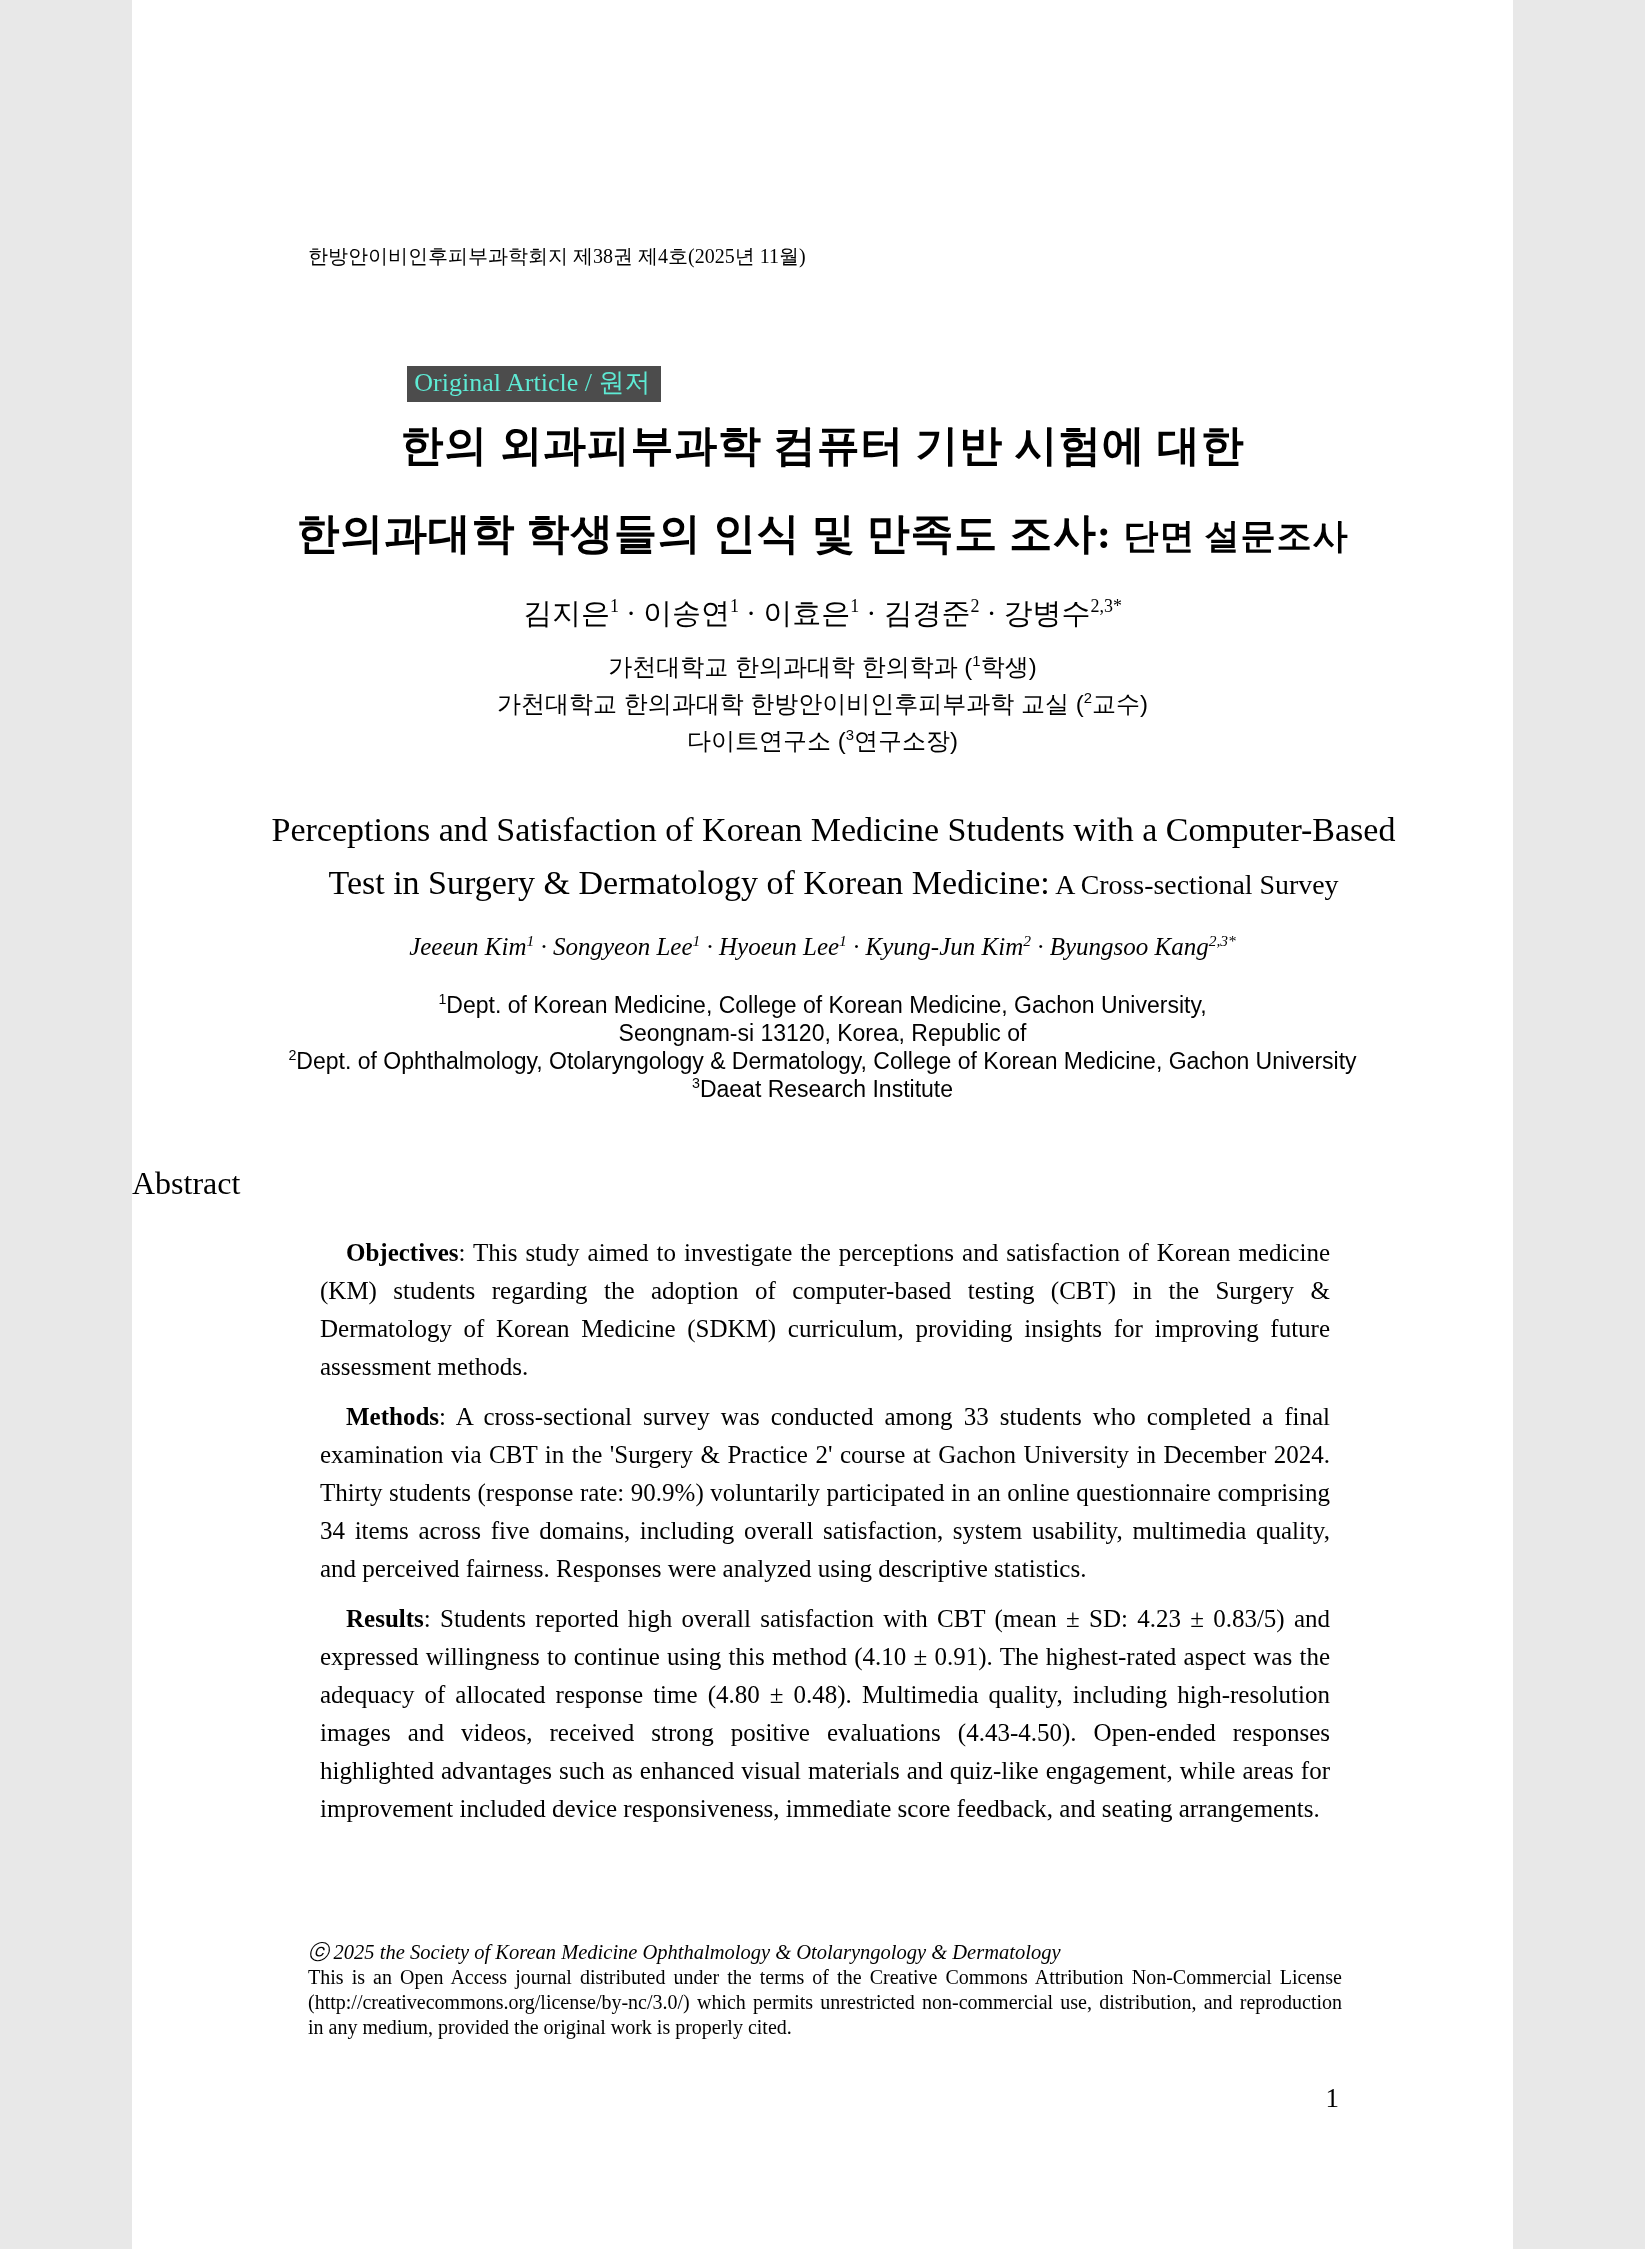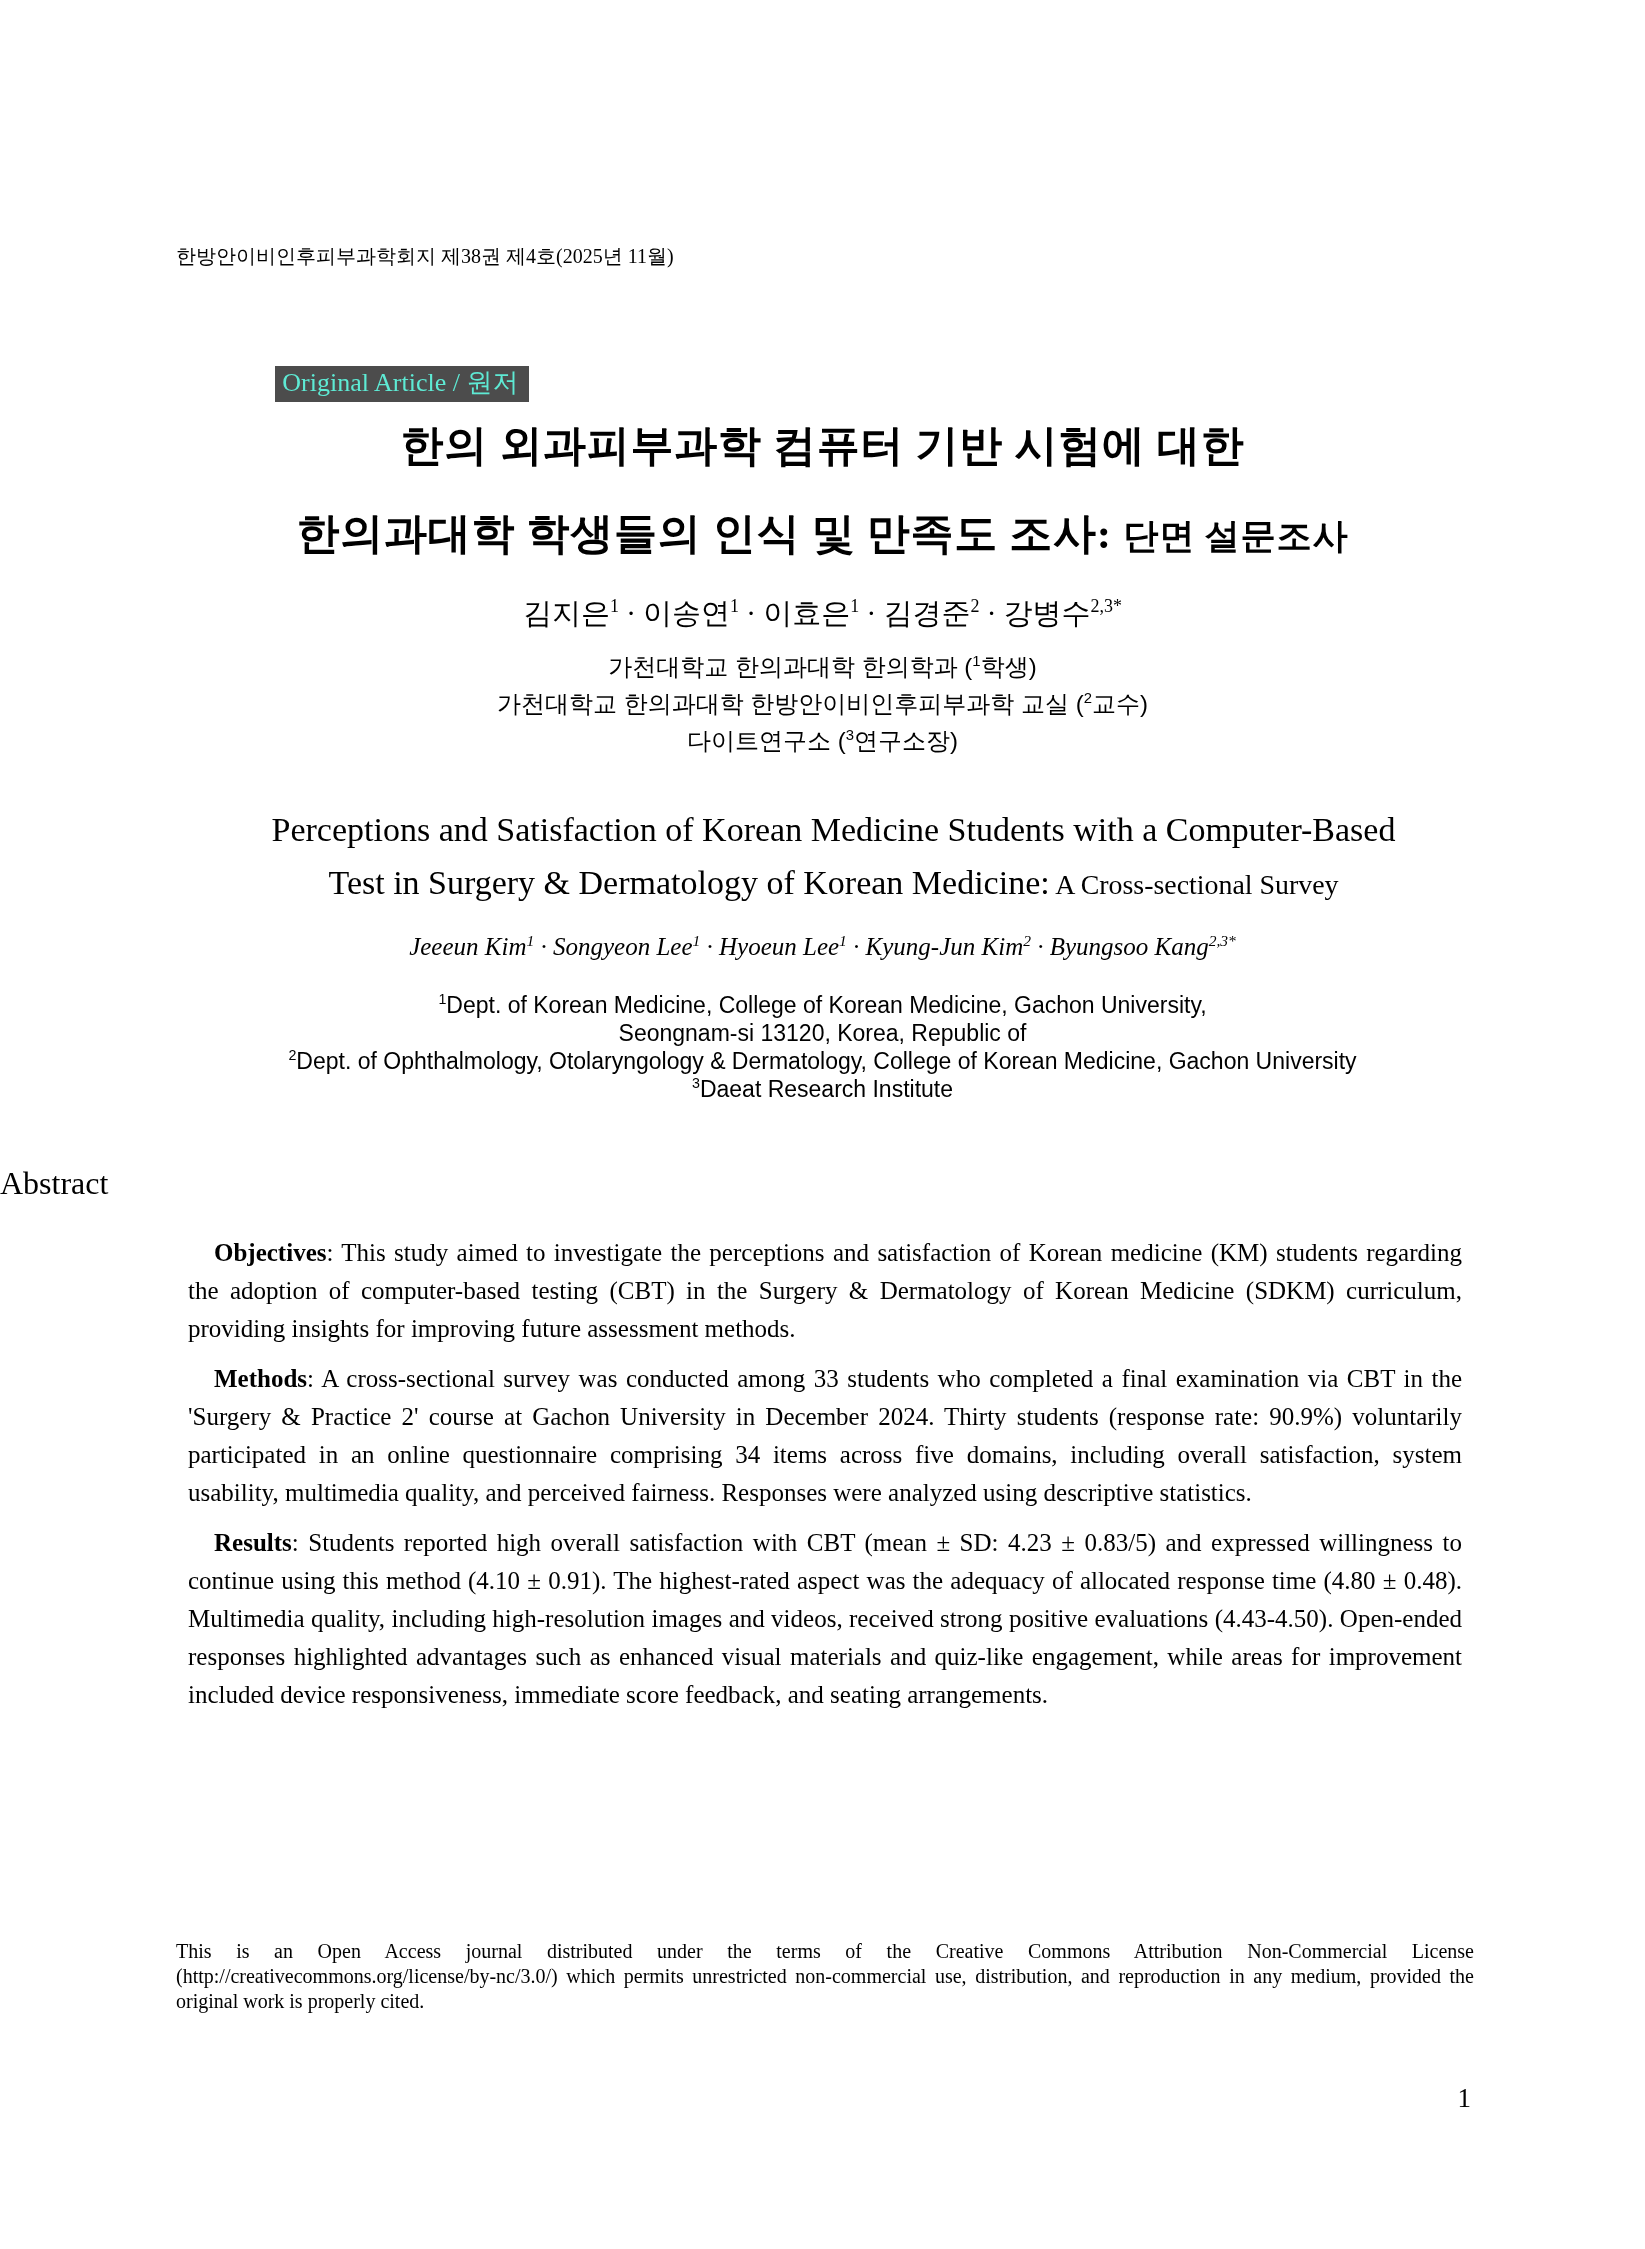--- a/index.html
+++ b/index.html
@@ -1,18 +1,18 @@
 <!DOCTYPE html>
 <html style="font-size:11.7px"><head>
 <meta charset="utf-8">
 <style>
   html,body{margin:0;padding:0;background:#e8e8e8;}
   .page{
     position:relative;
-    width:1645px;height:2250px;
+    width:1381px;height:2250px;
     background:#ffffff;
     color:#000000;
     font-family:"Liberation Serif","DejaVu Serif",serif;
     margin:0 auto;
     overflow:hidden;
   }
   .abs{position:absolute;}
   
   .journal-header{top:242px;left:176px;right:171px;font-size:20px;line-height:29px;}
   .jh-row{display:flex;justify-content:space-between;}
@@ -95,19 +95,20 @@
 
   <div class="abs abstract-heading">Abstract</div>
 
   <div class="abs abstract-body">
     <p><span class="seg-bold">Objectives</span><span>: This study aimed to investigate the perceptions and satisfaction of Korean medicine (KM) students regarding the adoption of computer-based testing (CBT) in the Surgery &amp; Dermatology of Korean Medicine (SDKM) curriculum, providing insights for improving future assessment methods.</span></p>
     <p><span class="seg-bold">Methods</span><span>: A cross-sectional survey was conducted among 33 students who completed a final examination via CBT in the 'Surgery &amp; Practice 2' course at Gachon University in December 2024. Thirty students (response rate: 90.9%) voluntarily participated in an online questionnaire comprising 34 items across five domains, including overall satisfaction, system usability, multimedia quality, and perceived fairness. Responses were analyzed using descriptive statistics.</span></p>
     <p><span class="seg-bold">Results</span><span>: Students reported high overall satisfaction with CBT (mean ± SD: 4.23 ± 0.83/5) and expressed willingness to continue using this method (4.10 ± 0.91). The highest-rated aspect was the adequacy of allocated response time (4.80 ± 0.48). Multimedia quality, including high-resolution images and videos, received strong positive evaluations (4.43-4.50). Open-ended responses highlighted advantages such as enhanced visual materials and quiz-like engagement, while areas for improvement included device responsiveness, immediate score feedback, and seating arrangements.</span></p>
   </div>
 
   <div class="abs footer">
+    <div class="footer-copyright">ⓒ 2025 the Society of Korean Medicine Ophthalmology &amp; Otolaryngology &amp; Dermatology</div>
     <div class="footer-license">This is an Open Access journal distributed under the terms of the Creative Commons Attribution Non-Commercial License (http://creativecommons.org/license/by-nc/3.0/) which permits unrestricted non-commercial use, distribution, and reproduction in any medium, provided the original work is properly cited.</div>
   </div>
 
   <div class="abs page-number">1</div>
 
 </div>
 
 
 </body></html>

